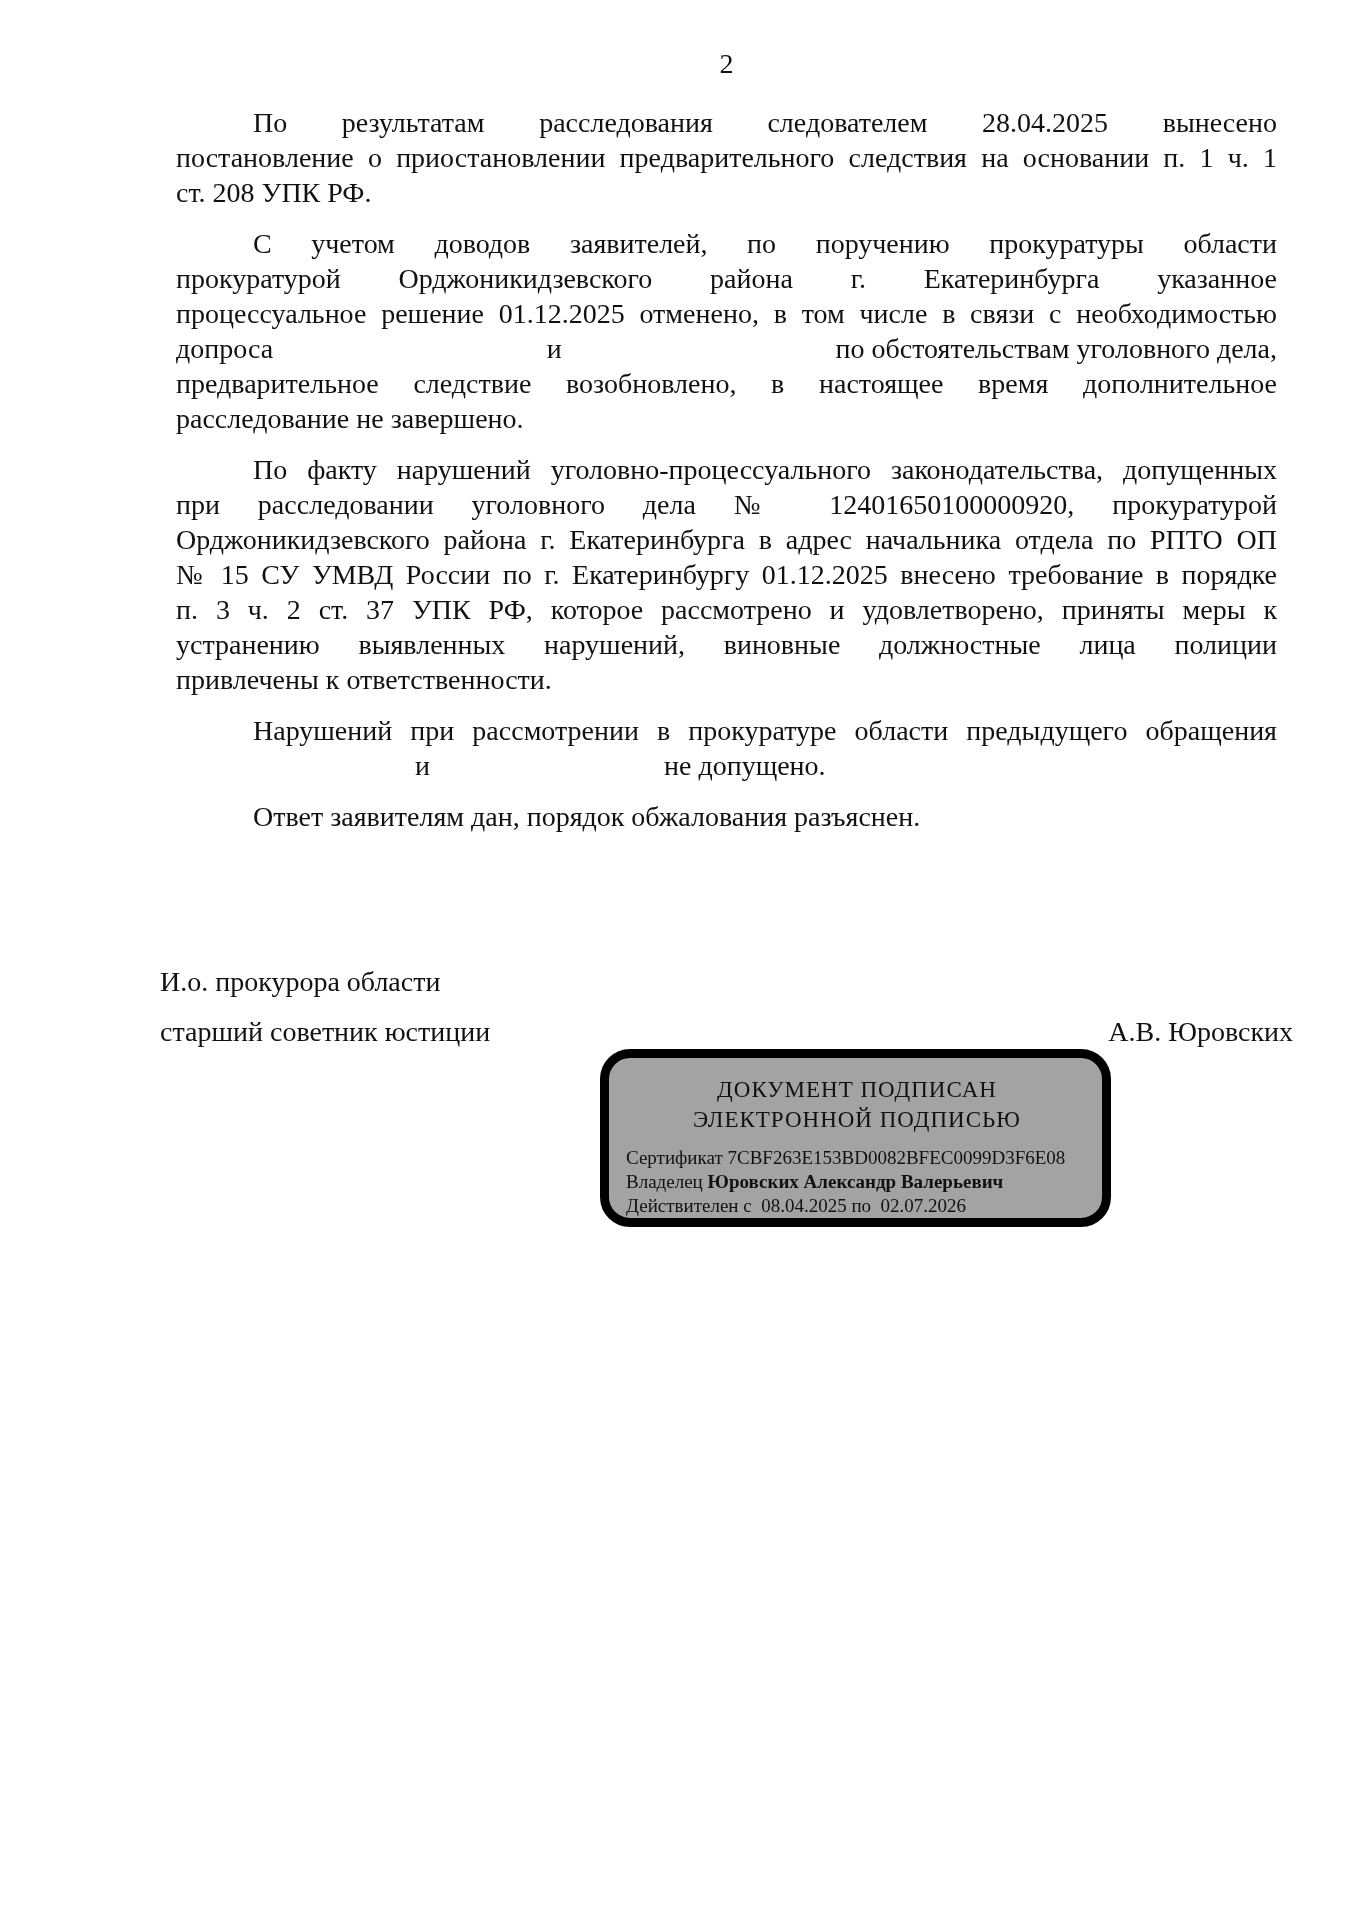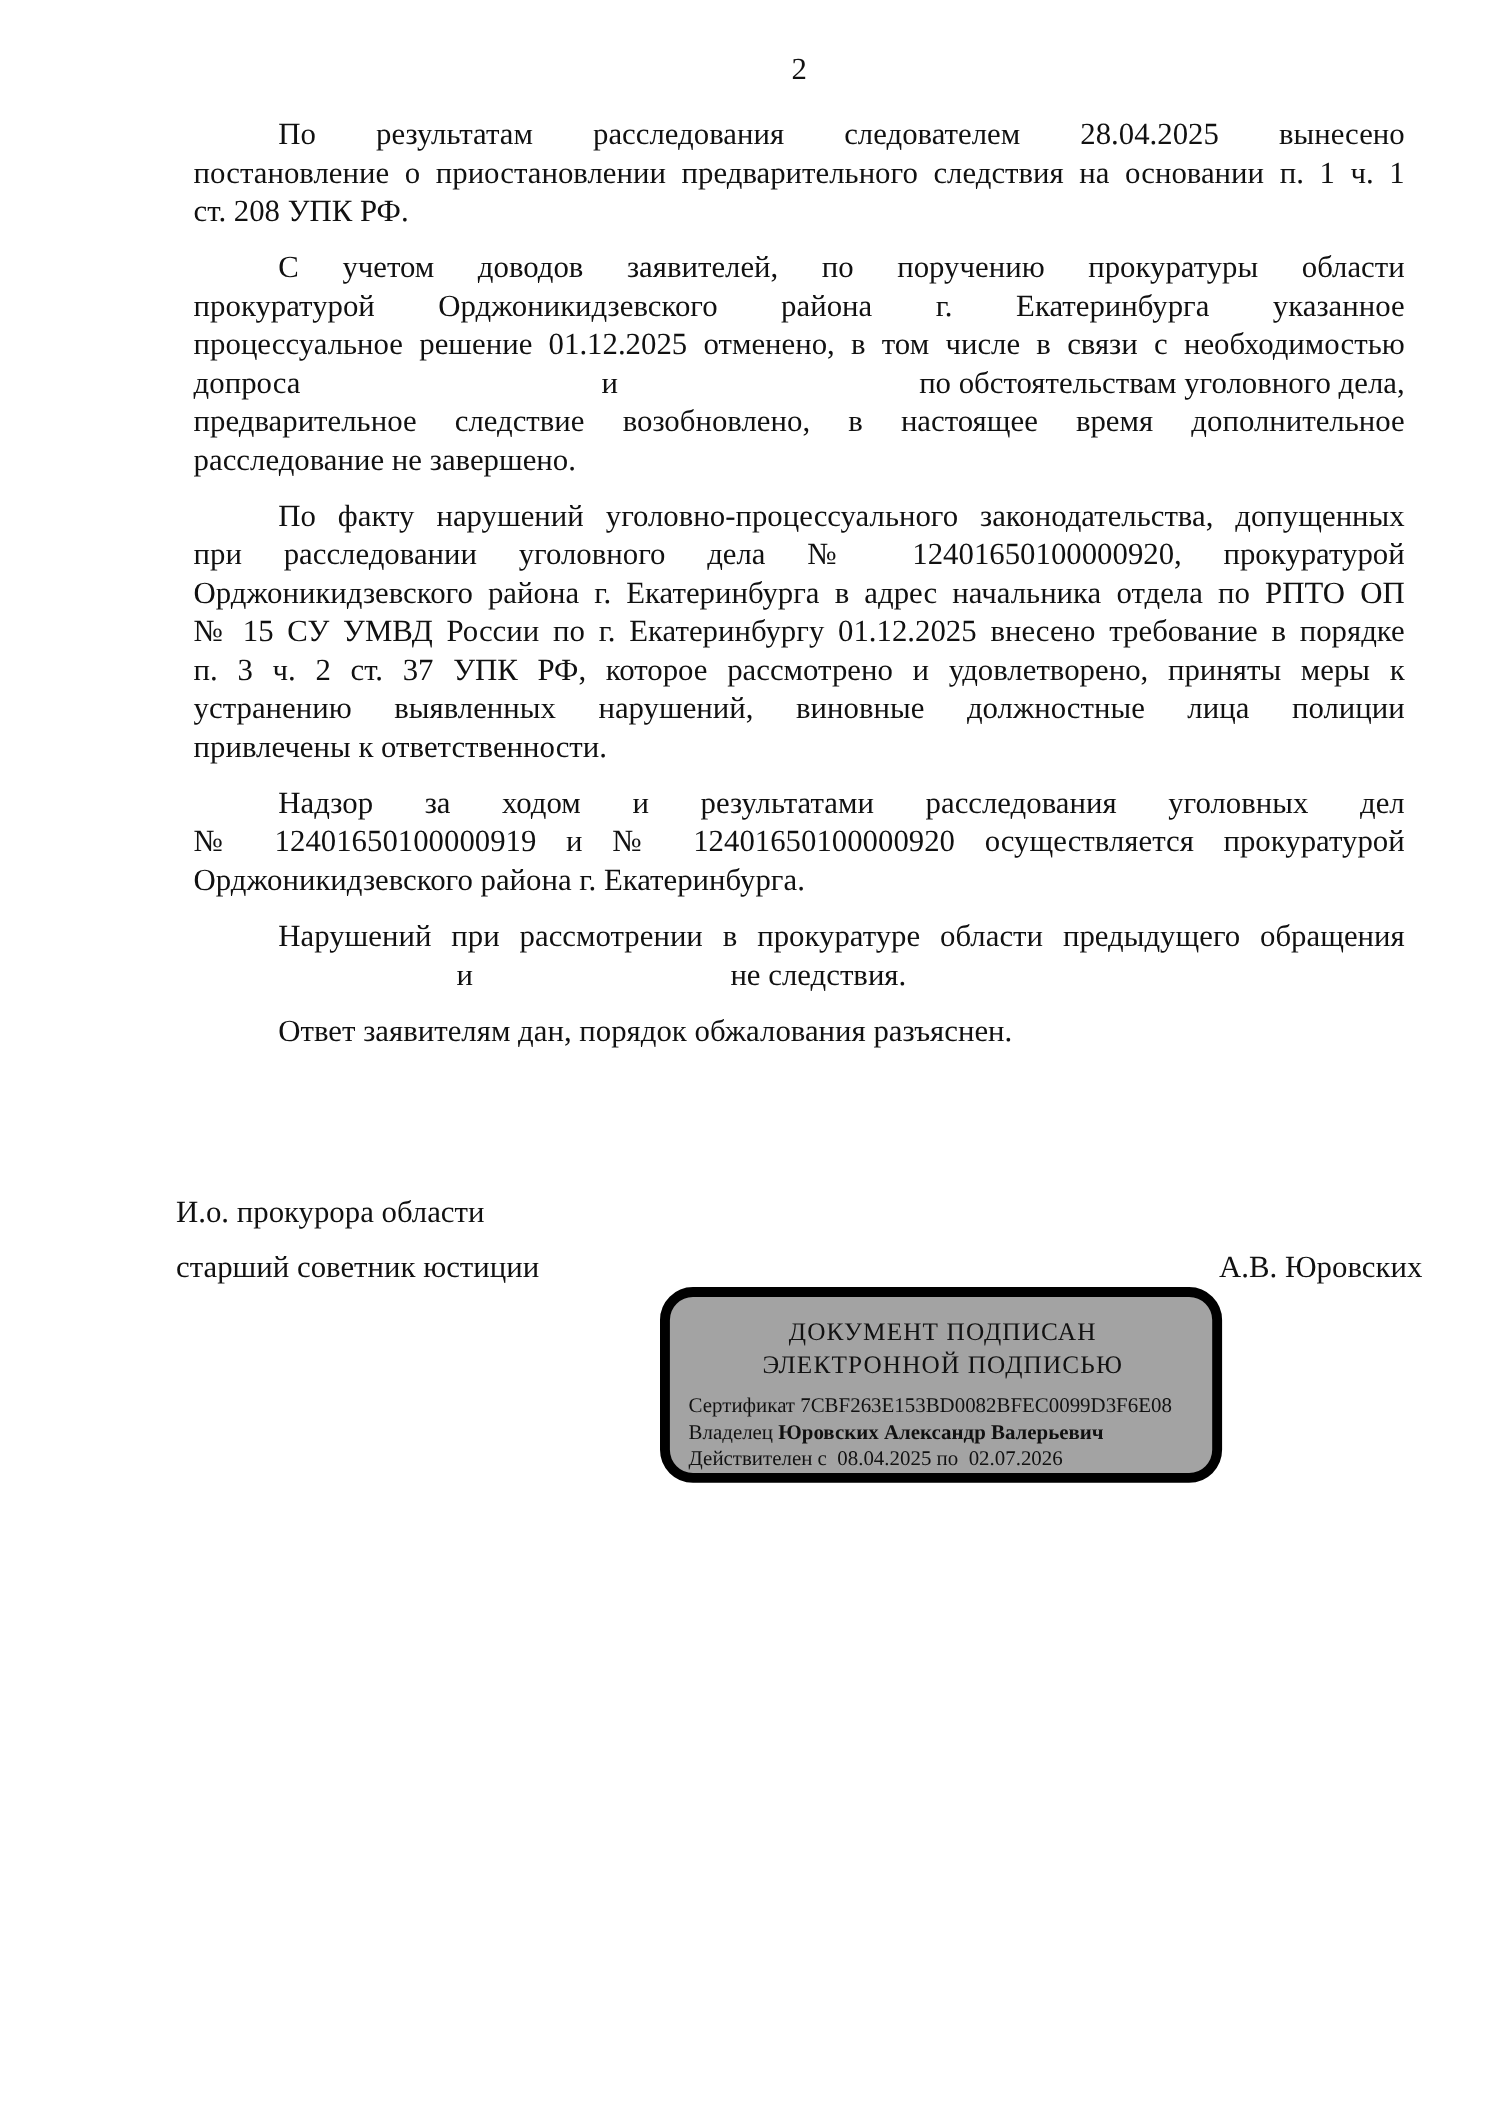--- a/index.html
+++ b/index.html
@@ -90,27 +90,22 @@
         <div class="paragraph">
           <div class="line just ind">По факту нарушений уголовно-процессуального законодательства, допущенных</div>
           <div class="line just">при расследовании уголовного дела № 12401650100000920, прокуратурой</div>
           <div class="line just">Орджоникидзевского района г. Екатеринбурга в адрес начальника отдела по РПТО ОП</div>
           <div class="line just">№ 15 СУ УМВД России по г. Екатеринбургу 01.12.2025 внесено требование в порядке</div>
           <div class="line just">п. 3 ч. 2 ст. 37 УПК РФ, которое рассмотрено и удовлетворено, приняты меры к</div>
           <div class="line just">устранению выявленных нарушений, виновные должностные лица полиции</div>
           <div class="line left">привлечены к ответственности.</div>
         </div>
         <div class="paragraph">
-          <div class="line just ind">Надзор за ходом и результатами расследования уголовных дел</div>
-          <div class="line just">№ 12401650100000919 и № 12401650100000920 осуществляется прокуратурой</div>
-          <div class="line left">Орджоникидзевского района г. Екатеринбурга.</div>
-        </div>
-        <div class="paragraph">
           <div class="line just ind">Нарушений при рассмотрении в прокуратуре области предыдущего обращения</div>
-          <div class="line left"><span class="gap" style="width: 239px;"></span><span>и</span><span class="gap" style="width: 234px;"></span><span>не следствия.</span></div>
+          <div class="line left"><span class="gap" style="width: 239px;"></span><span>и</span><span class="gap" style="width: 234px;"></span><span>не допущено.</span></div>
         </div>
         <div class="paragraph">
           <div class="line left ind">Ответ заявителям дан, порядок обжалования разъяснен.</div>
         </div>
       </div>
 
     <div class="signature">
       <div class="sig-line1">И.о. прокурора области</div>
       <div class="sig-row2">
         <span>старший советник юстиции</span>

